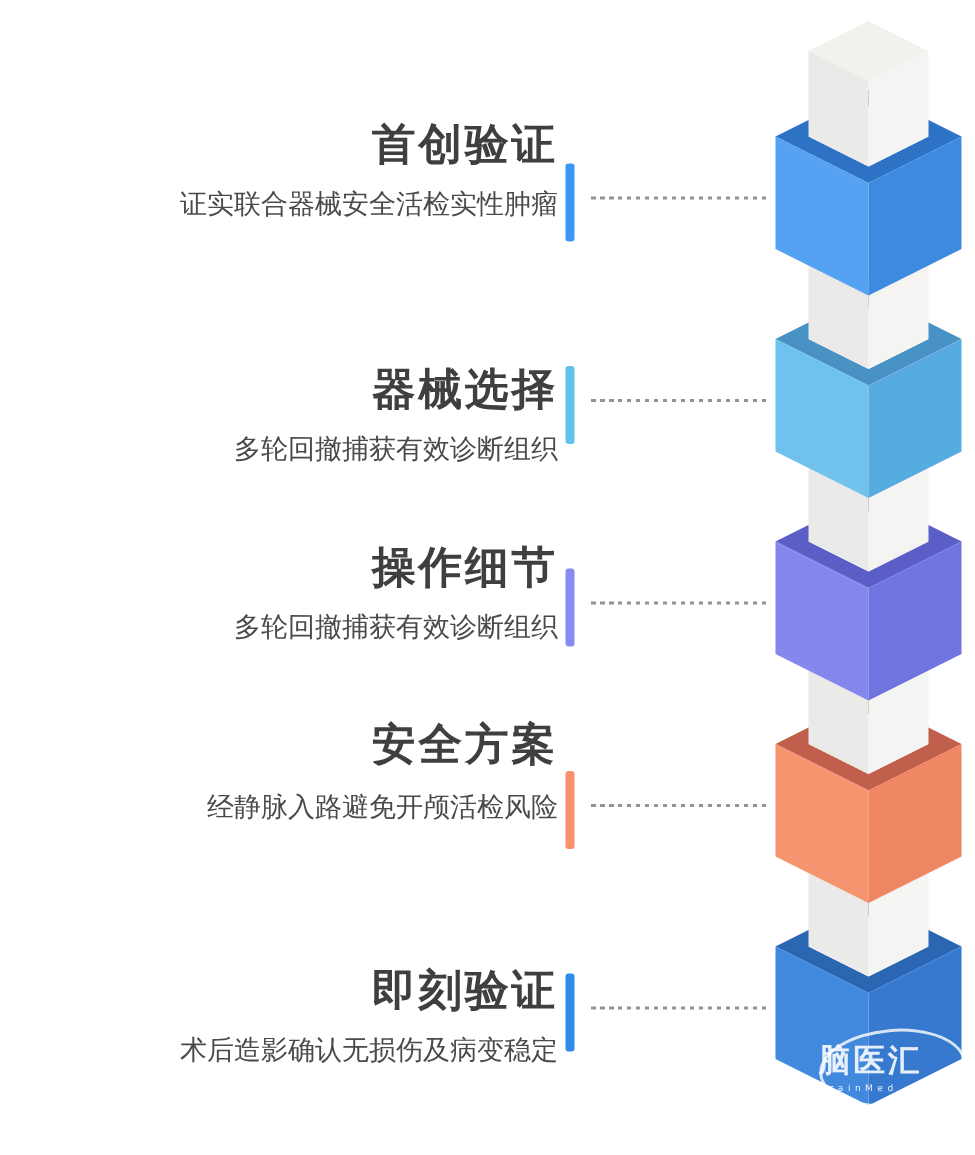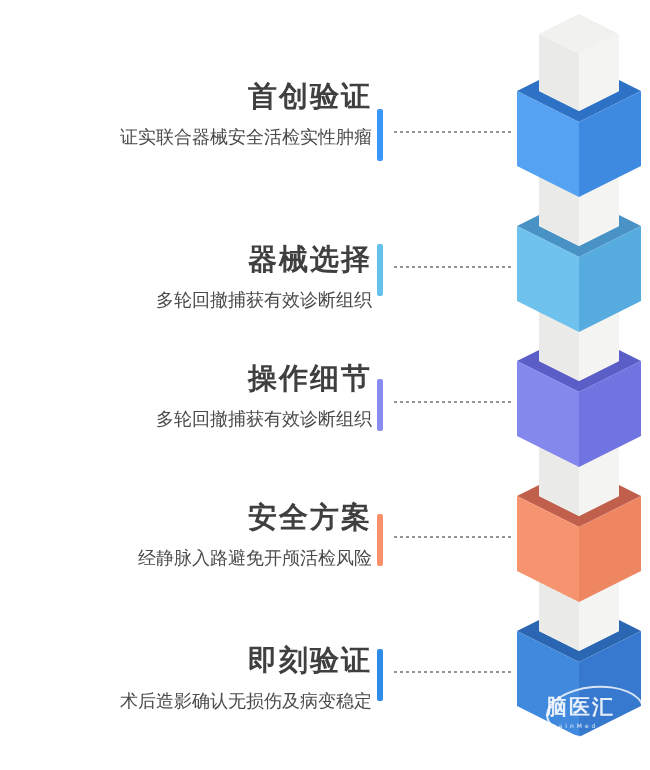--- a/index.html
+++ b/index.html
@@ -85,21 +85,21 @@
         <div class="step-subtitle">多轮回撤捕获有效诊断组织</div>
       </div>
       <div class="bar" style="top: 244px; background: rgb(100, 193, 236);"></div>
       <div class="dotline" style="top: 266px;"></div>
       <div class="item" style="top: 361px;">
         <div class="step-title">操作细节</div>
         <div class="step-subtitle">多轮回撤捕获有效诊断组织</div>
       </div>
       <div class="bar" style="top: 379px; background: rgb(136, 140, 240);"></div>
       <div class="dotline" style="top: 401px;"></div>
-      <div class="item" style="top: 500px; font-family: Liberation Serif, serif;">
+      <div class="item" style="top: 480px; font-family: Liberation Serif, serif;">
         <div class="step-title">安全方案</div>
         <div class="step-subtitle">经静脉入路避免开颅活检风险</div>
       </div>
       <div class="bar" style="top: 514px; background: rgb(248, 144, 107);"></div>
       <div class="dotline" style="top: 536px;"></div>
       <div class="item" style="top: 619px; margin-top: 24px;">
         <div class="step-title">即刻验证</div>
         <div class="step-subtitle">术后造影确认无损伤及病变稳定</div>
       </div>
       <div class="bar" style="top: 649px; background: rgb(47, 140, 235);"></div>

